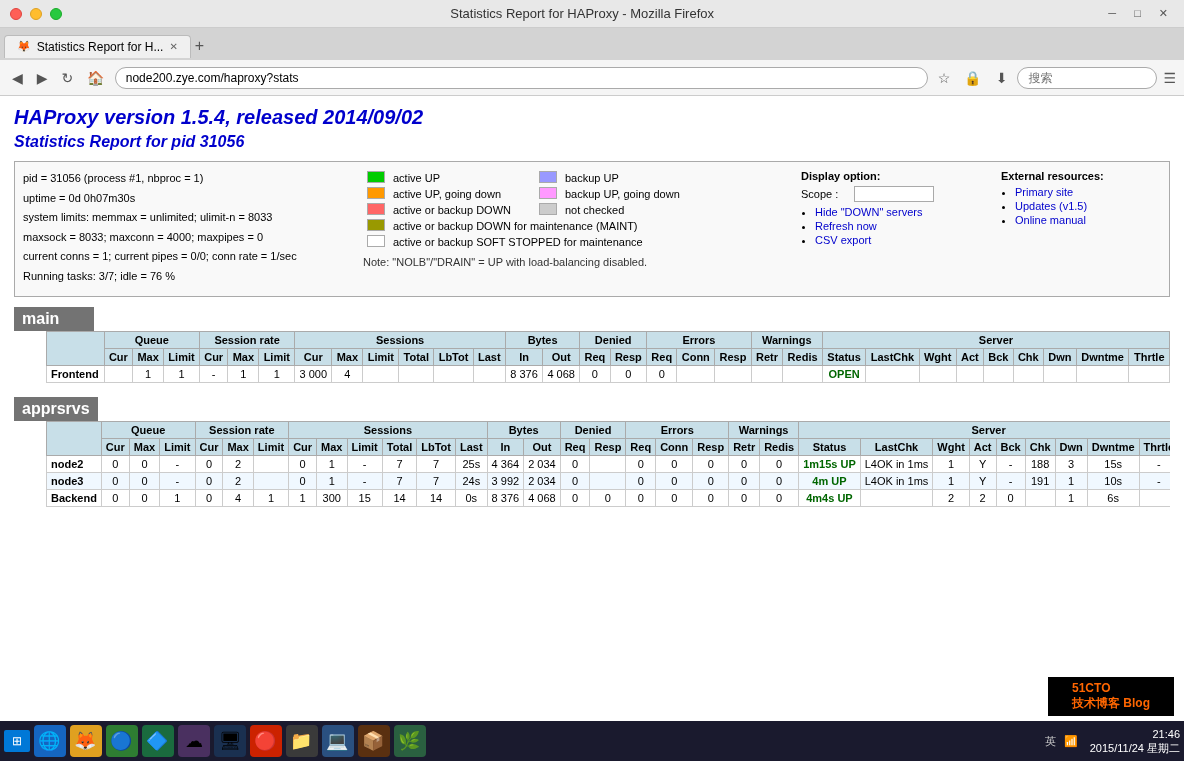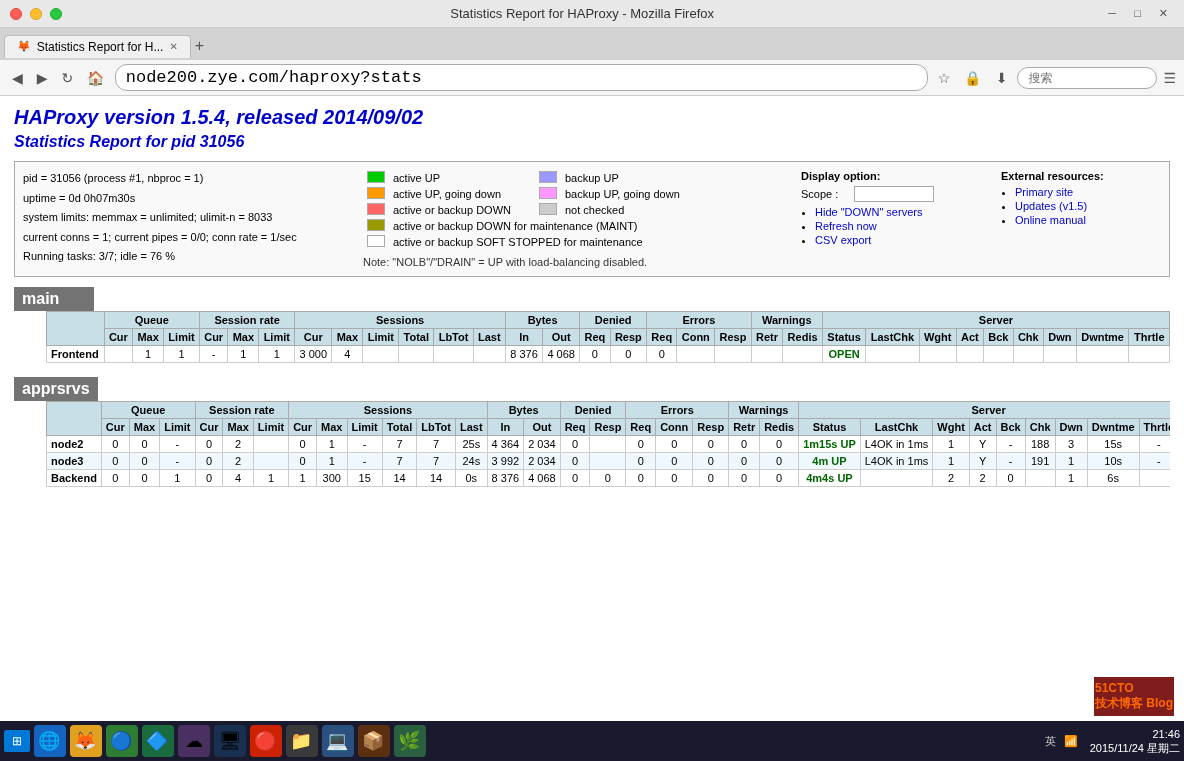--- a/index.html
+++ b/index.html
@@ -52,23 +52,22 @@
       align-items: center;
       gap: 6px;
       height: 36px;
     }
     .nav-btn { background: none; border: none; font-size: 14px; cursor: pointer; color: #555; padding: 2px 4px; }
     .url-field {
       flex: 1;
       border: 1px solid #aaa;
       border-radius: 12px;
       padding: 3px 10px;
-      font-size: 17px;
+      font-size: 12px;
       background: #fff;
-      font-family: Liberation Mono, monospace;
     }
     .search-field {
       border: 1px solid #aaa;
       border-radius: 12px;
       padding: 3px 10px;
       font-size: 12px;
       width: 140px;
     }
     .tool-icon { background: none; border: none; cursor: pointer; font-size: 14px; color: #555; }
 
@@ -200,23 +199,23 @@
     .taskbar-start { background: #0078d7; border: none; color: #fff; padding: 4px 8px; font-size: 12px; border-radius: 2px; cursor: pointer; }
     .taskbar-icon { width: 32px; height: 32px; border-radius: 4px; display: flex; align-items: center; justify-content: center; font-size: 18px; cursor: pointer; }
     .taskbar-spacer { flex: 1; }
     .taskbar-sys { color: #ccc; font-size: 11px; display: flex; gap: 8px; align-items: center; padding-right: 8px; }
     .taskbar-time { text-align: right; font-size: 11px; color: #fff; line-height: 1.3; }
 
     .watermark {
       position: fixed;
       bottom: 45px;
       right: 10px;
-      background: #7f1d1d;
+      background: #000000;
       color: #ff6600;
-      padding: 4px 1px;
+      padding: 4px 24px;
       font-size: 12px;
       font-weight: bold;
       z-index: 99;
     }
 
     .col-span-header { text-align: center; font-weight: bold; }
   </style>
 </head>
 <body>
 
@@ -261,20 +260,21 @@
   <div class="page-title">HAProxy version 1.5.4, released 2014/09/02</div>
   <div class="page-subtitle">Statistics Report for pid 31056</div>
 
   <div class="general-info-section">
     <div class="info-layout">
 
       <div class="info-text">
         <p>pid = 31056 (process #1, nbproc = 1)</p>
         <p>uptime = 0d 0h07m30s</p>
         <p>system limits: memmax = unlimited; ulimit-n = 8033</p>
+        <p>maxsock = 8033; maxconn = 4000; maxpipes = 0</p>
         <p>current conns = 1; current pipes = 0/0; conn rate = 1/sec</p>
         <p>Running tasks: 3/7; idle = 76 %</p>
       </div>
 
       <div class="legend-area">
         <table class="legend-table">
           <tbody>
               <tr>
             <td><span class="legend-color" style="background:#00cc00;"></span></td>
             <td>active UP</td>

